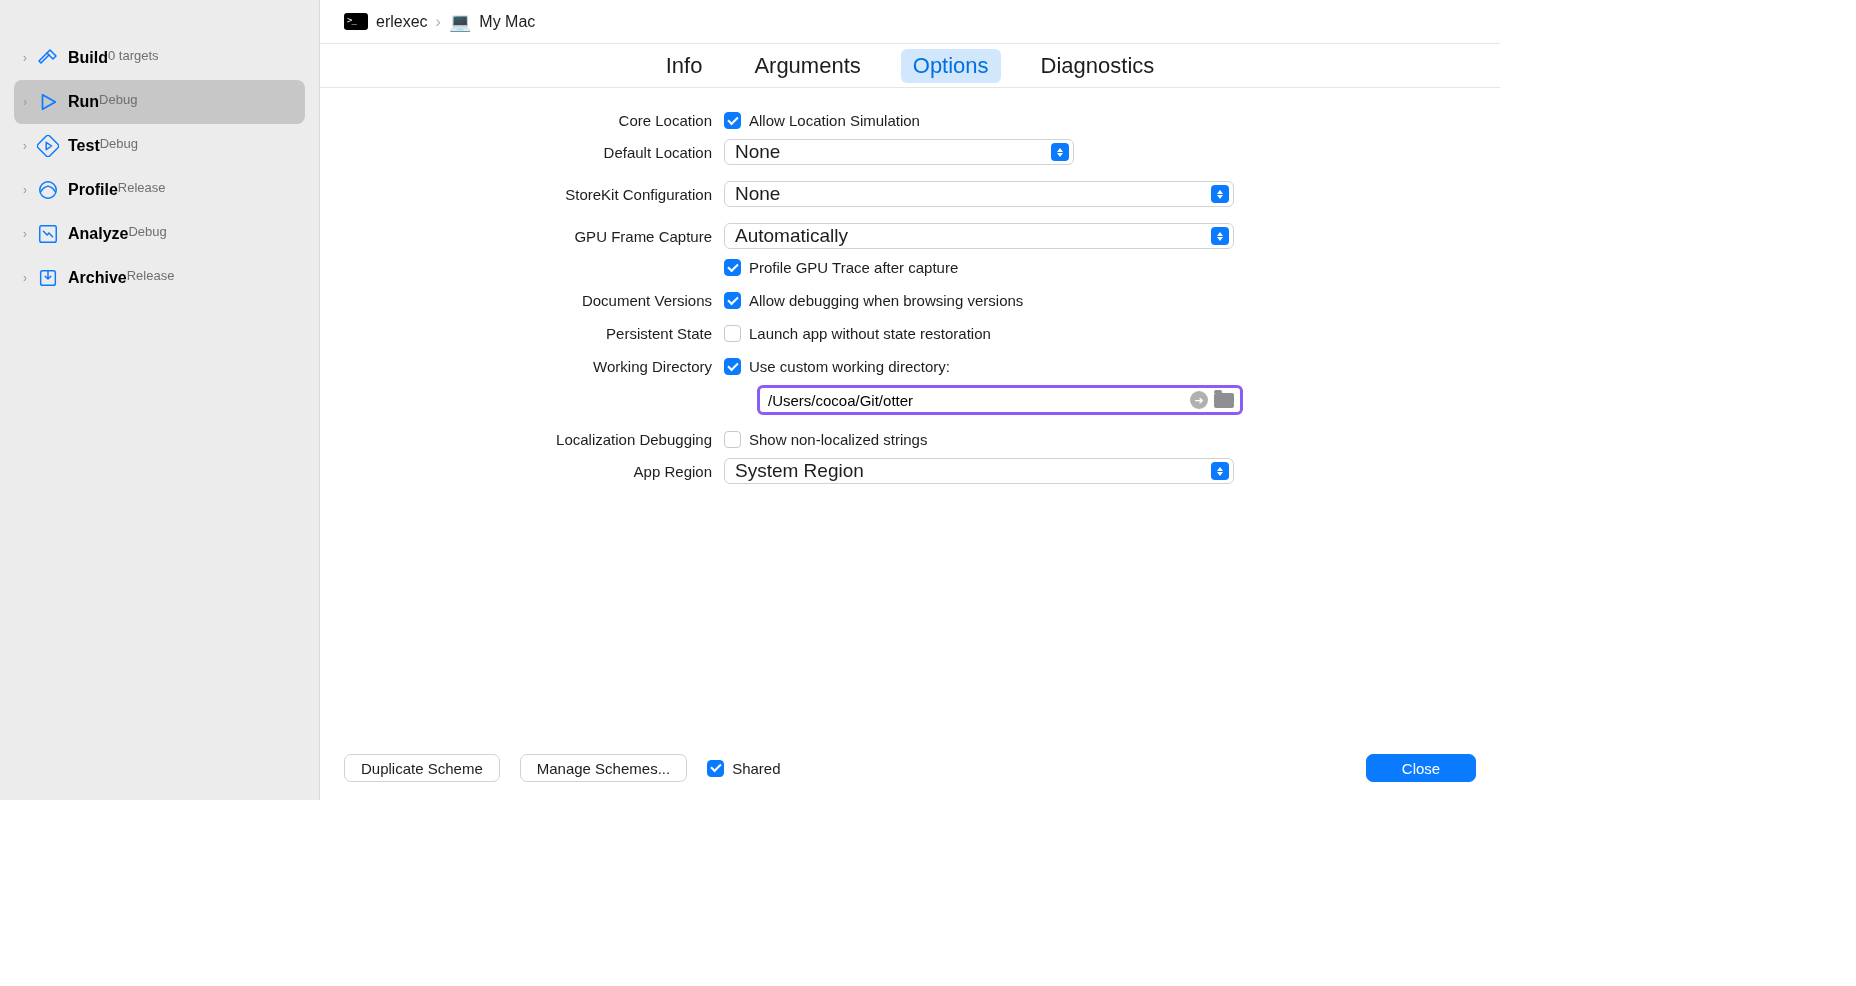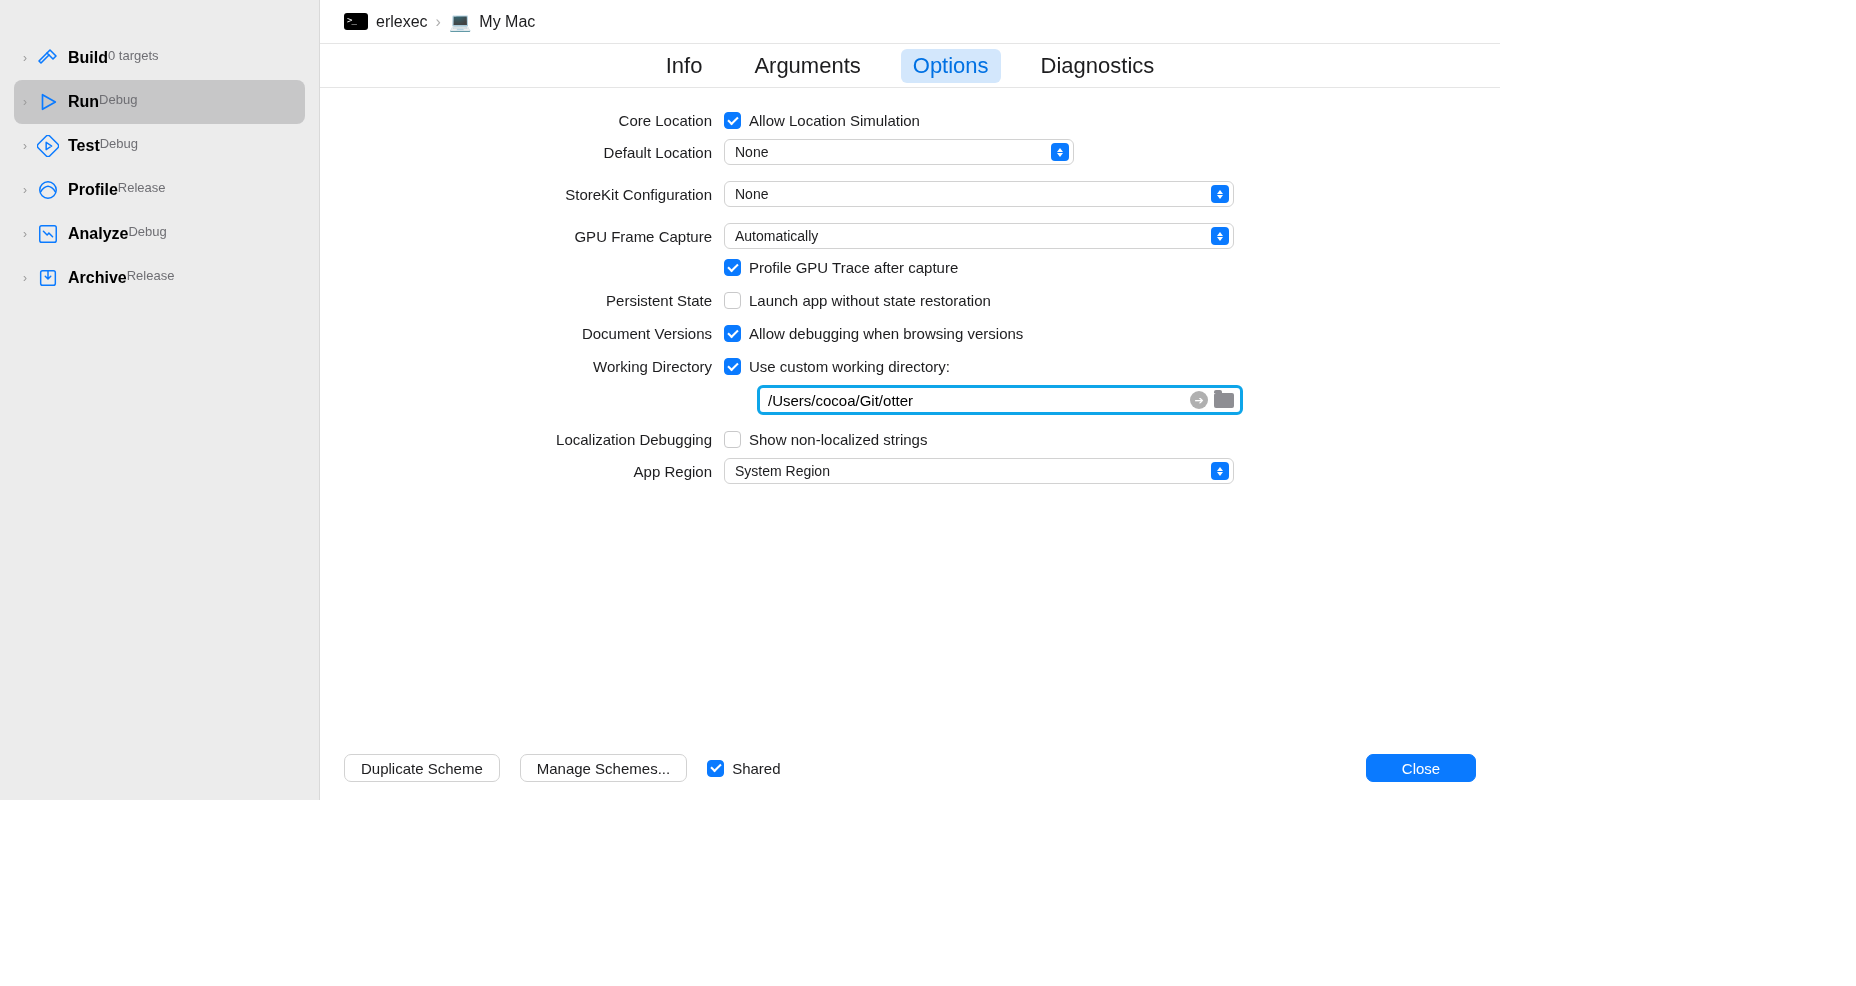--- a/index.html
+++ b/index.html
@@ -169,21 +169,21 @@
   .mac-select {
     flex: 1;
     max-width: 510px;
     height: 26px;
     border: 1px solid #d2d2d2;
     border-radius: 6px;
     background: #fff;
     display: flex;
     align-items: center;
     padding: 0 4px 0 10px;
-    font-size: 14px;
+    font-size: 19px;
     position: relative;
     gap: 20px;
   }
   .mac-select .sel-value { flex: 1; }
   .mac-select .sel-stepper {
     width: 18px; height: 18px;
     background: #0a7aff;
     border-radius: 4px;
     display: flex;
     flex-direction: column;
@@ -200,21 +200,21 @@
   }
   .mac-select .sel-stepper::before { border-bottom: 4px solid #fff; }
   .mac-select .sel-stepper::after  { border-top: 4px solid #fff; }
 
   
   .path-wrap {
     display: flex;
     align-items: center;
     width: 486px;
     height: 30px;
-    border: 3px solid #0ea5e9;
+    border: 3px solid #8b5cf6;
     border-radius: 6px;
     background: #fff;
     padding: 0 6px 0 8px;
     gap: 6px;
   }
   .path-wrap input {
     flex: 1;
     border: none;
     outline: none;
     font-size: 15px;
@@ -417,32 +417,32 @@
     </div>
     <div class="form-row">
       <div class="form-label"></div>
       <div class="form-control">
         <span class="mac-chk checked"></span>
         <span>Profile GPU Trace after capture</span>
       </div>
     </div>
 
     <div class="form-row">
+      <div class="form-label">Document Versions</div>
+      <div class="form-control">
+        <span class="mac-chk checked"></span>
+        <span>Allow debugging when browsing versions</span>
+      </div>
+    </div>
+
+    <div class="form-row">
       <div class="form-label">Persistent State</div>
       <div class="form-control">
         <span class="mac-chk"></span>
         <span>Launch app without state restoration</span>
-      </div>
-    </div>
-
-    <div class="form-row">
-      <div class="form-label">Document Versions</div>
-      <div class="form-control">
-        <span class="mac-chk checked"></span>
-        <span>Allow debugging when browsing versions</span>
       </div>
     </div>
 
     <div class="form-row tight">
       <div class="form-label">Working Directory</div>
       <div class="form-control">
         <span class="mac-chk checked"></span>
         <span>Use custom working directory:</span>
       </div>
     </div>

